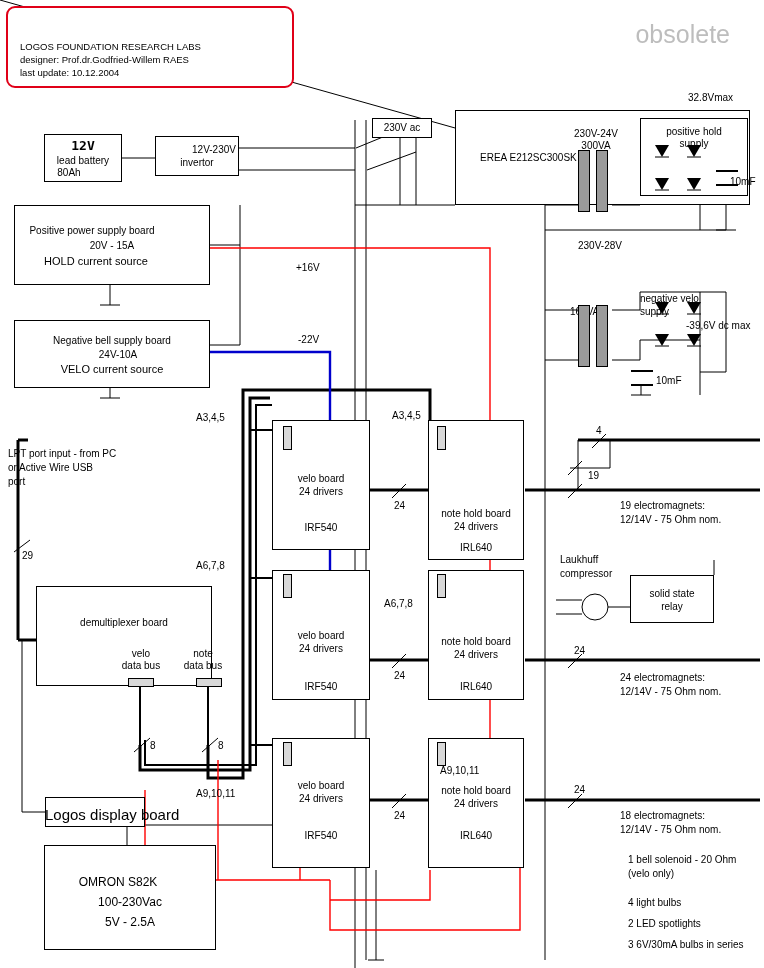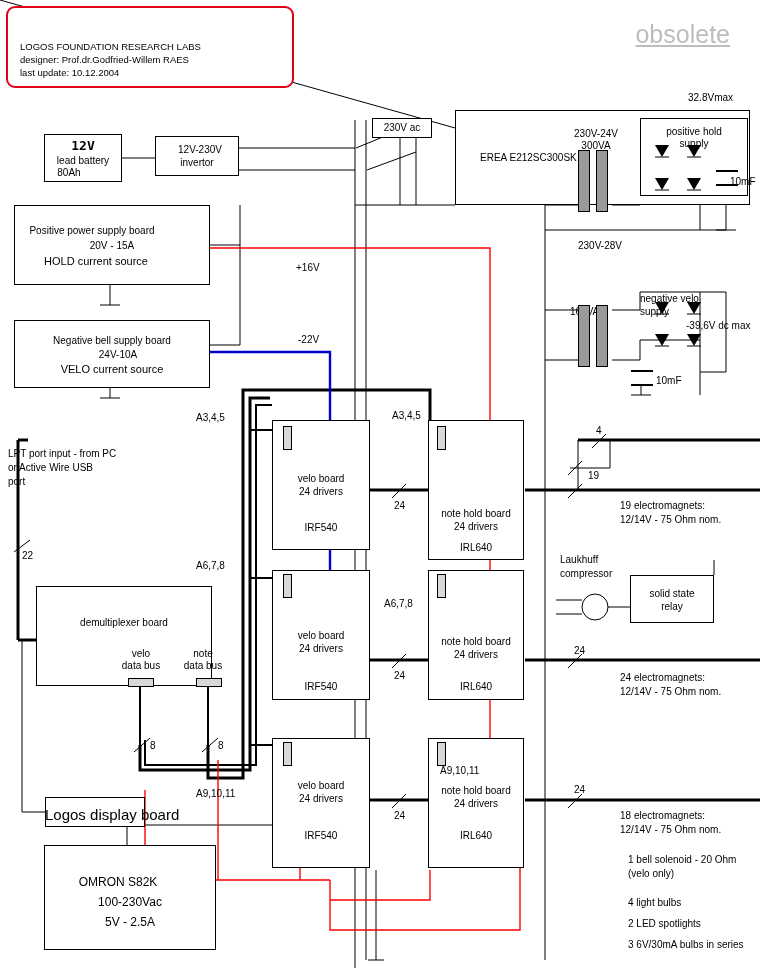--- a/index.html
+++ b/index.html
@@ -17,21 +17,21 @@
   .title-box{
     position:absolute;left:6px;top:6px;width:284px;height:78px;
     border:2px solid #e00018;border-radius:9px;background:#fff;
   }
   .title-txt{
     position:absolute;left:12px;top:9px;font-family:"DejaVu Sans Mono",monospace;
     font-size:13px;font-weight:bold;letter-spacing:0px;
   }
   .title-sub{position:absolute;left:12px;top:32px;font-size:9.5px;line-height:1.45;}
   .obsolete{
-    position:absolute;right:34px;top:20px;font-size:25px;color:#bdbdbd;text-decoration:underline;
+    position:absolute;right:34px;top:20px;font-size:25px;color:#bdbdbd;
   }
   .trafo{position:absolute;background:#9a9a9a;border:1px solid #000;}
   svg{position:absolute;left:0;top:0;overflow:visible;}
 </style>
 </head>
 <body>
 
 <svg width="764" height="968">
   <g stroke="#000" stroke-width="1" fill="none">
 
@@ -176,21 +176,21 @@
   <div class="title-sub" style="top:58px">last update: 10.12.2004</div>
 </div>
 <div class="obsolete">obsolete</div>
 
 <div class="box" style="left:44px;top:134px;width:78px;height:48px"></div>
 <div class="lbl ctr" style="left:44px;top:138px;width:78px;font-size:13px;font-weight:bold;font-family:'DejaVu Sans Mono',monospace">12V</div>
 <div class="lbl ctr" style="left:44px;top:155px;width:78px">lead battery</div>
 <div class="lbl ctr" style="left:36px;top:167px;width:66px">80Ah</div>
 
 <div class="box" style="left:155px;top:136px;width:84px;height:40px"></div>
-<div class="lbl ctr" style="left:146px;top:144px;width:108px">12V-230V</div>
+<div class="lbl ctr" style="left:160px;top:144px;width:108px">12V-230V</div>
 <div class="lbl ctr" style="left:155px;top:157px;width:84px">invertor</div>
 
 <div class="box" style="left:372px;top:118px;width:60px;height:20px"></div>
 <div class="lbl ctr" style="left:372px;top:122px;width:60px">230V ac</div>
 
 <div class="box" style="left:455px;top:110px;width:295px;height:95px"></div>
 <div class="lbl" style="left:480px;top:152px;">EREA E212SC300SK</div>
 <div class="lbl ctr" style="left:570px;top:128px;width:52px">230V-24V</div>
 <div class="lbl ctr" style="left:570px;top:140px;width:52px">300VA</div>
 <div class="trafo" style="left:578px;top:150px;width:10px;height:60px"></div>
@@ -246,21 +246,21 @@
 <div class="lbl ctr" style="left:14px;top:335px;width:196px">Negative bell supply board</div>
 <div class="lbl ctr" style="left:14px;top:349px;width:208px">24V-10A</div>
 <div class="lbl ctr" style="left:14px;top:363px;width:196px;font-size:11px">VELO current source</div>
 
 <div class="lbl" style="left:296px;top:262px">+16V</div>
 <div class="lbl" style="left:298px;top:334px">-22V</div>
 
 <div class="lbl" style="left:8px;top:448px;width:150px">LPT port input - from PC</div>
 <div class="lbl" style="left:8px;top:462px;width:150px">or Active Wire USB</div>
 <div class="lbl" style="left:8px;top:476px;width:150px">port</div>
-<div class="lbl" style="left:22px;top:550px">22</div>
+<div class="lbl" style="left:22px;top:550px">29</div>
 
 <div class="box" style="left:36px;top:586px;width:176px;height:100px"></div>
 <div class="lbl ctr" style="left:36px;top:617px;width:176px">demultiplexer board</div>
 <div class="lbl ctr" style="left:118px;top:648px;width:46px">velo</div>
 <div class="lbl ctr" style="left:118px;top:660px;width:46px">data bus</div>
 <div class="lbl ctr" style="left:180px;top:648px;width:46px">note</div>
 <div class="lbl ctr" style="left:180px;top:660px;width:46px">data bus</div>
 <div class="box" style="left:128px;top:678px;width:26px;height:9px;background:#d8d8d8"></div>
 <div class="box" style="left:196px;top:678px;width:26px;height:9px;background:#d8d8d8"></div>
 <div class="lbl" style="left:150px;top:740px">8</div>

